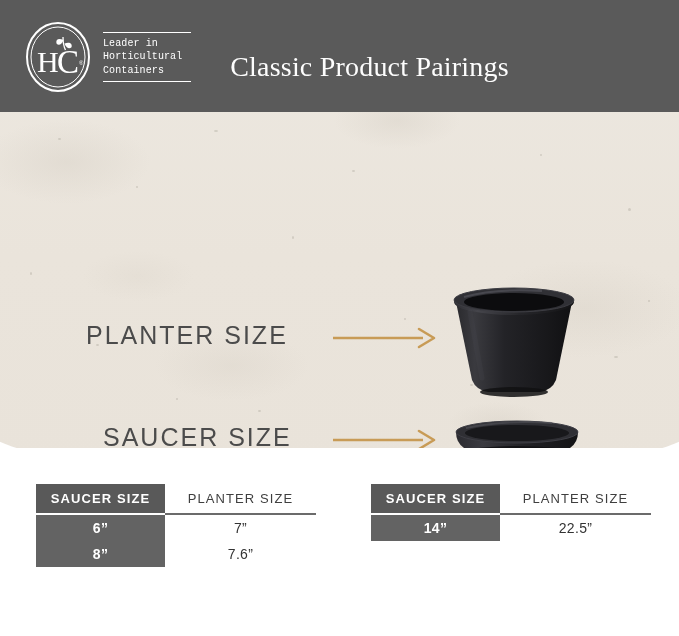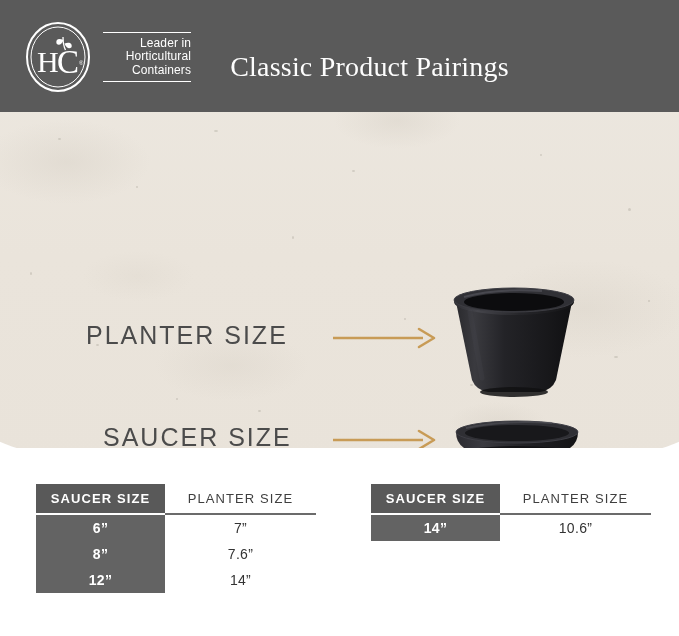--- a/index.html
+++ b/index.html
@@ -37,24 +37,24 @@
   .logo-mark {
     position: relative;
     width: 72px;
     height: 74px;
     flex: 0 0 auto;
   }
   .logo-mark svg { display: block; }
   .logo-text {
     margin-left: 9px;
     width: 88px;
-    text-align: right;
+    text-align: left;
     color: #ffffff;
-    font-family: Liberation Sans, sans-serif;
-    font-size: 12px;
+    font-family: Liberation Mono, monospace;
+    font-size: 10px;
     line-height: 13.5px;
     letter-spacing: 0.1px;
   }
   .logo-rule {
     height: 1px;
     background: #ffffff;
     width: 100%;
   }
   .logo-rule.top { margin-bottom: 4px; }
   .logo-rule.bot { margin-top: 4px; }
@@ -346,38 +346,34 @@
     </thead>
     <tbody>
       <tr>
         <td class="td-saucer">6”</td>
         <td class="td-planter">7”</td>
       </tr>
       <tr>
         <td class="td-saucer">8”</td>
         <td class="td-planter">7.6”</td>
       </tr>
-      <tr>
-        <td class="td-saucer">12”</td>
-        <td class="td-planter">14”</td>
-      </tr>
     </tbody>
   </table>
 
   <table class="size-table right">
     <colgroup>
         <col class="c-saucer">
         <col class="c-planter">
       </colgroup>
     <thead>
       <tr>
         <th class="th-saucer">SAUCER SIZE</th>
         <th class="th-planter">PLANTER SIZE</th>
       </tr>
     </thead>
     <tbody>
       <tr>
         <td class="td-saucer">14”</td>
-        <td class="td-planter">10.6”</td>
+        <td class="td-planter">22.5”</td>
       </tr>
     </tbody>
   </table>
 </div>
 
 </body></html>

